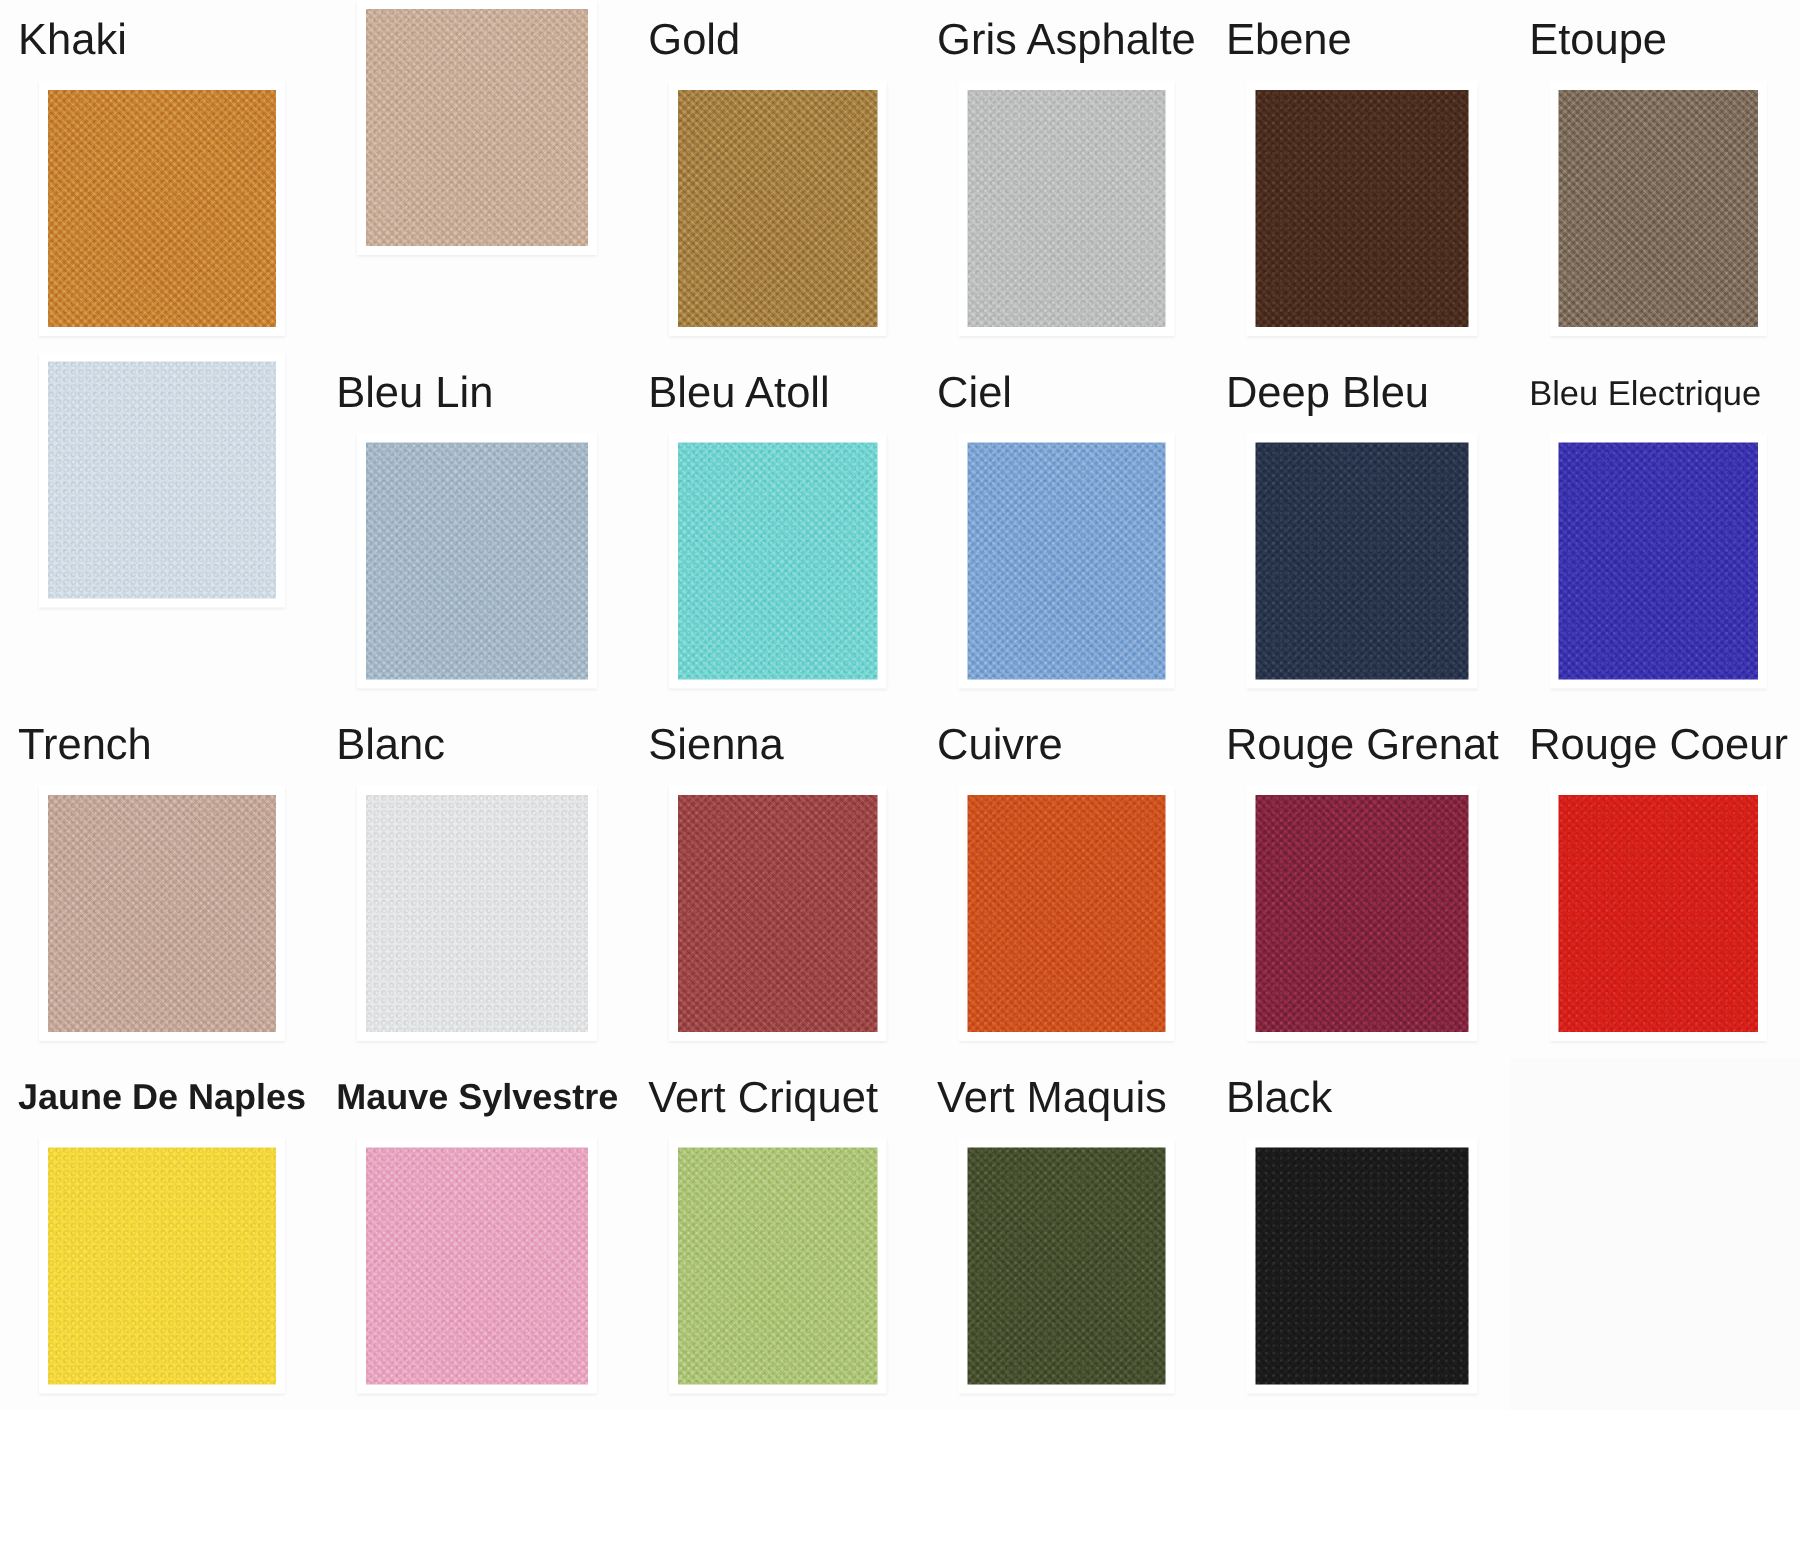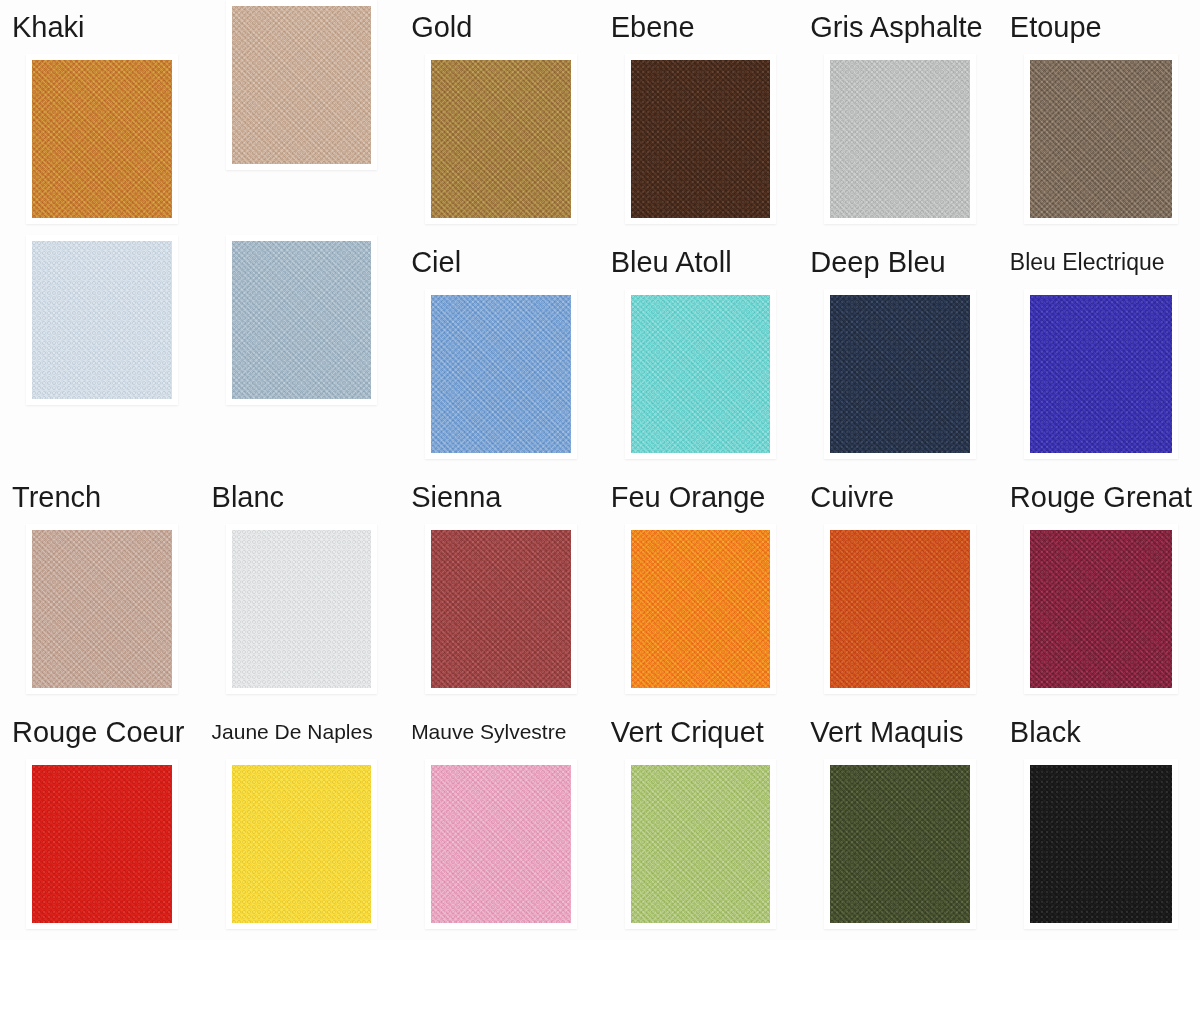--- a/index.html
+++ b/index.html
@@ -47,21 +47,22 @@
     font-size: 29px;
     color: #1b1b1b;
     white-space: nowrap;
     letter-spacing: 0px;
     overflow: hidden;
   }
   .swatch-label.size-sm {
     font-size: 23px;
   }
   .swatch-label.size-xs {
-    font-size: 21px;
+    font-size: 24px;
+    font-weight: bold;
   }
 
   .swatch-frame {
     margin-left: 26px;
     margin-right: 14px;
     background: #ffffff;
     padding: 6px;
     box-sizing: border-box;
     box-shadow: 0 1px 2px rgba(0,0,0,0.07);
   }
@@ -129,60 +130,61 @@
           <div class="swatch-chip" style="background-color: rgb(205, 177, 156);"></div>
         </div>
       </div>
       <div class="swatch-cell">
         <div class="swatch-label">Gold</div>
         <div class="swatch-frame">
           <div class="swatch-chip" style="background-color: rgb(167, 129, 67);"></div>
         </div>
       </div>
       <div class="swatch-cell">
+        <div class="swatch-label">Gris Asphalte</div>
+        <div class="swatch-frame">
+          <div class="swatch-chip" style="background-color: rgb(192, 195, 194);"></div>
+        </div>
+      </div>
+      <div class="swatch-cell">
         <div class="swatch-label">Ebene</div>
         <div class="swatch-frame">
           <div class="swatch-chip" style="background-color: rgb(74, 44, 29);"></div>
         </div>
       </div>
       <div class="swatch-cell">
-        <div class="swatch-label">Gris Asphalte</div>
-        <div class="swatch-frame">
-          <div class="swatch-chip" style="background-color: rgb(192, 195, 194);"></div>
-        </div>
-      </div>
-      <div class="swatch-cell">
         <div class="swatch-label">Etoupe</div>
         <div class="swatch-frame">
           <div class="swatch-chip" style="background-color: rgb(126, 109, 92);"></div>
         </div>
       </div>
       <div class="swatch-cell">
         <div class="swatch-frame">
           <div class="swatch-chip" style="background-color: rgb(213, 224, 234);"></div>
         </div>
       </div>
       <div class="swatch-cell">
+        <div class="swatch-label">Bleu Lin</div>
         <div class="swatch-frame">
           <div class="swatch-chip" style="background-color: rgb(168, 188, 203);"></div>
         </div>
       </div>
       <div class="swatch-cell">
+        <div class="swatch-label">Bleu Atoll</div>
+        <div class="swatch-frame">
+          <div class="swatch-chip" style="background-color: rgb(116, 216, 213);"></div>
+        </div>
+      </div>
+      <div class="swatch-cell">
         <div class="swatch-label">Ciel</div>
         <div class="swatch-frame">
           <div class="swatch-chip" style="background-color: rgb(127, 167, 216);"></div>
         </div>
       </div>
       <div class="swatch-cell">
-        <div class="swatch-label">Bleu Atoll</div>
-        <div class="swatch-frame">
-          <div class="swatch-chip" style="background-color: rgb(116, 216, 213);"></div>
-        </div>
-      </div>
-      <div class="swatch-cell">
         <div class="swatch-label">Deep Bleu</div>
         <div class="swatch-frame">
           <div class="swatch-chip" style="background-color: rgb(40, 52, 75);"></div>
         </div>
       </div>
       <div class="swatch-cell">
         <div class="swatch-label size-sm">Bleu Electrique</div>
         <div class="swatch-frame">
           <div class="swatch-chip" style="background-color: rgb(58, 50, 176);"></div>
         </div>
@@ -196,26 +198,20 @@
       <div class="swatch-cell">
         <div class="swatch-label">Blanc</div>
         <div class="swatch-frame">
           <div class="swatch-chip" style="background-color: rgb(230, 232, 233);"></div>
         </div>
       </div>
       <div class="swatch-cell">
         <div class="swatch-label">Sienna</div>
         <div class="swatch-frame">
           <div class="swatch-chip" style="background-color: rgb(158, 69, 70);"></div>
-        </div>
-      </div>
-      <div class="swatch-cell">
-        <div class="swatch-label">Feu Orange</div>
-        <div class="swatch-frame">
-          <div class="swatch-chip" style="background-color: rgb(245, 134, 31);"></div>
         </div>
       </div>
       <div class="swatch-cell">
         <div class="swatch-label">Cuivre</div>
         <div class="swatch-frame">
           <div class="swatch-chip" style="background-color: rgb(209, 82, 30);"></div>
         </div>
       </div>
       <div class="swatch-cell">
         <div class="swatch-label">Rouge Grenat</div>

